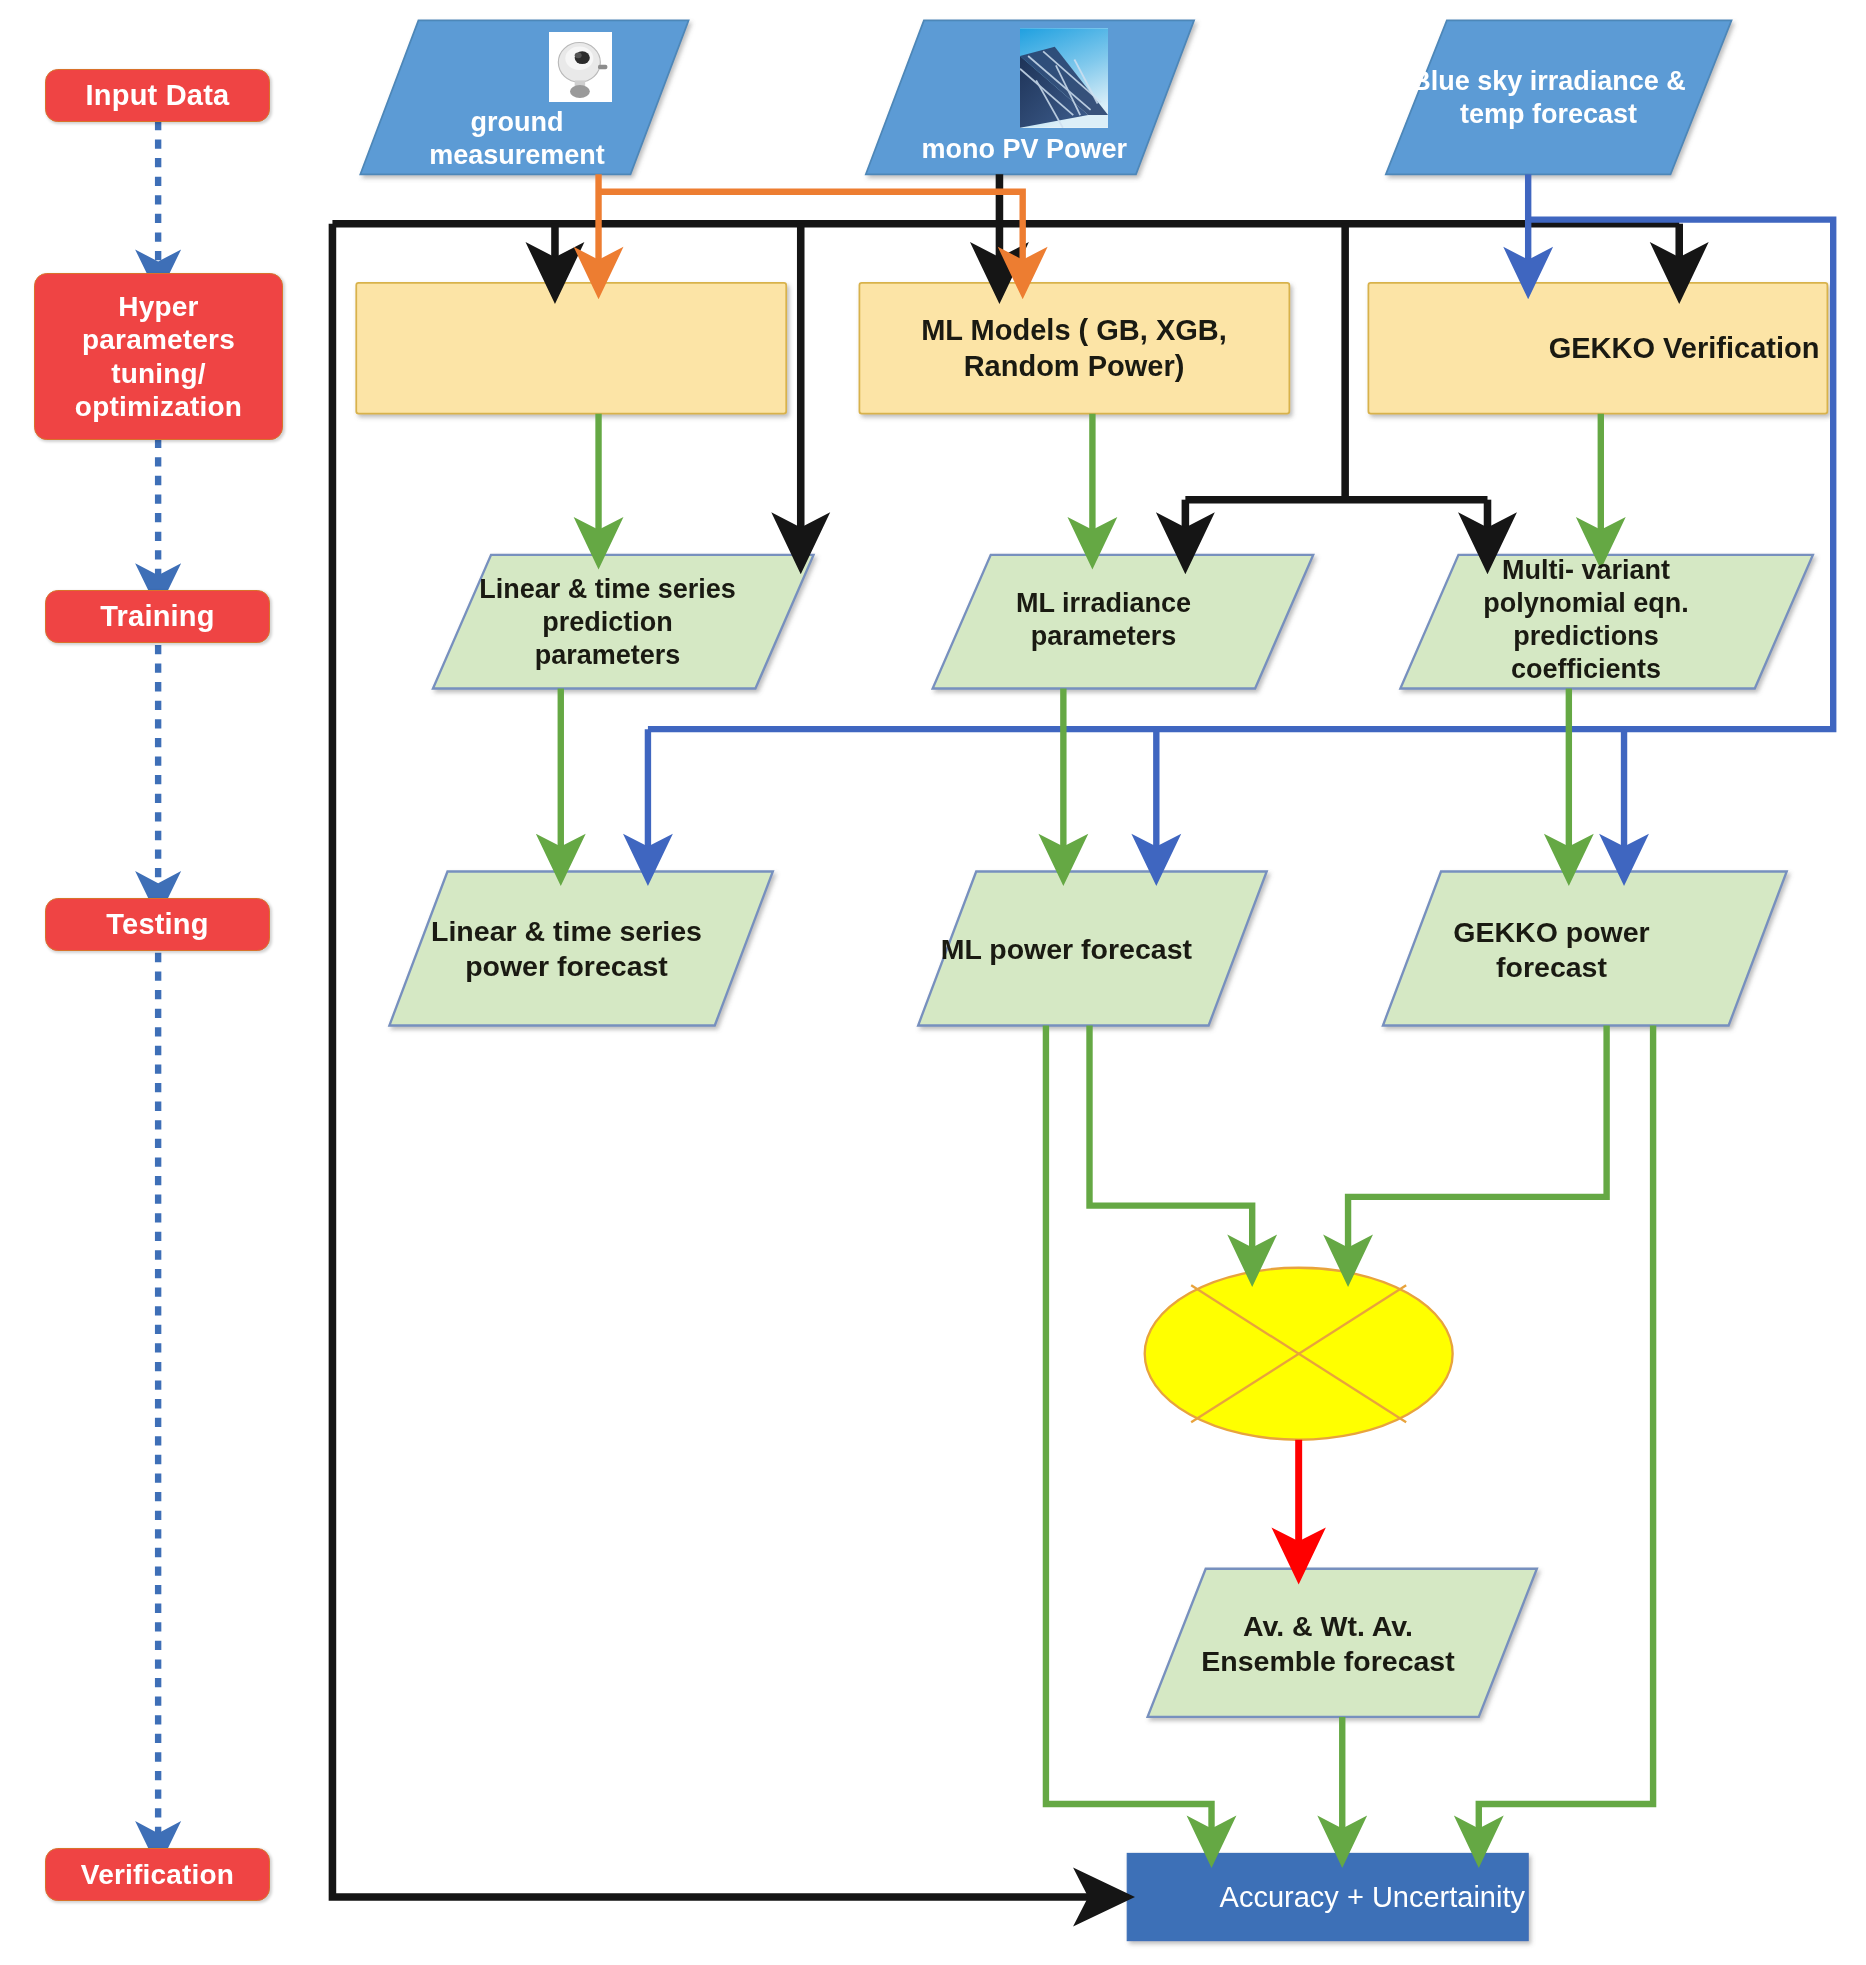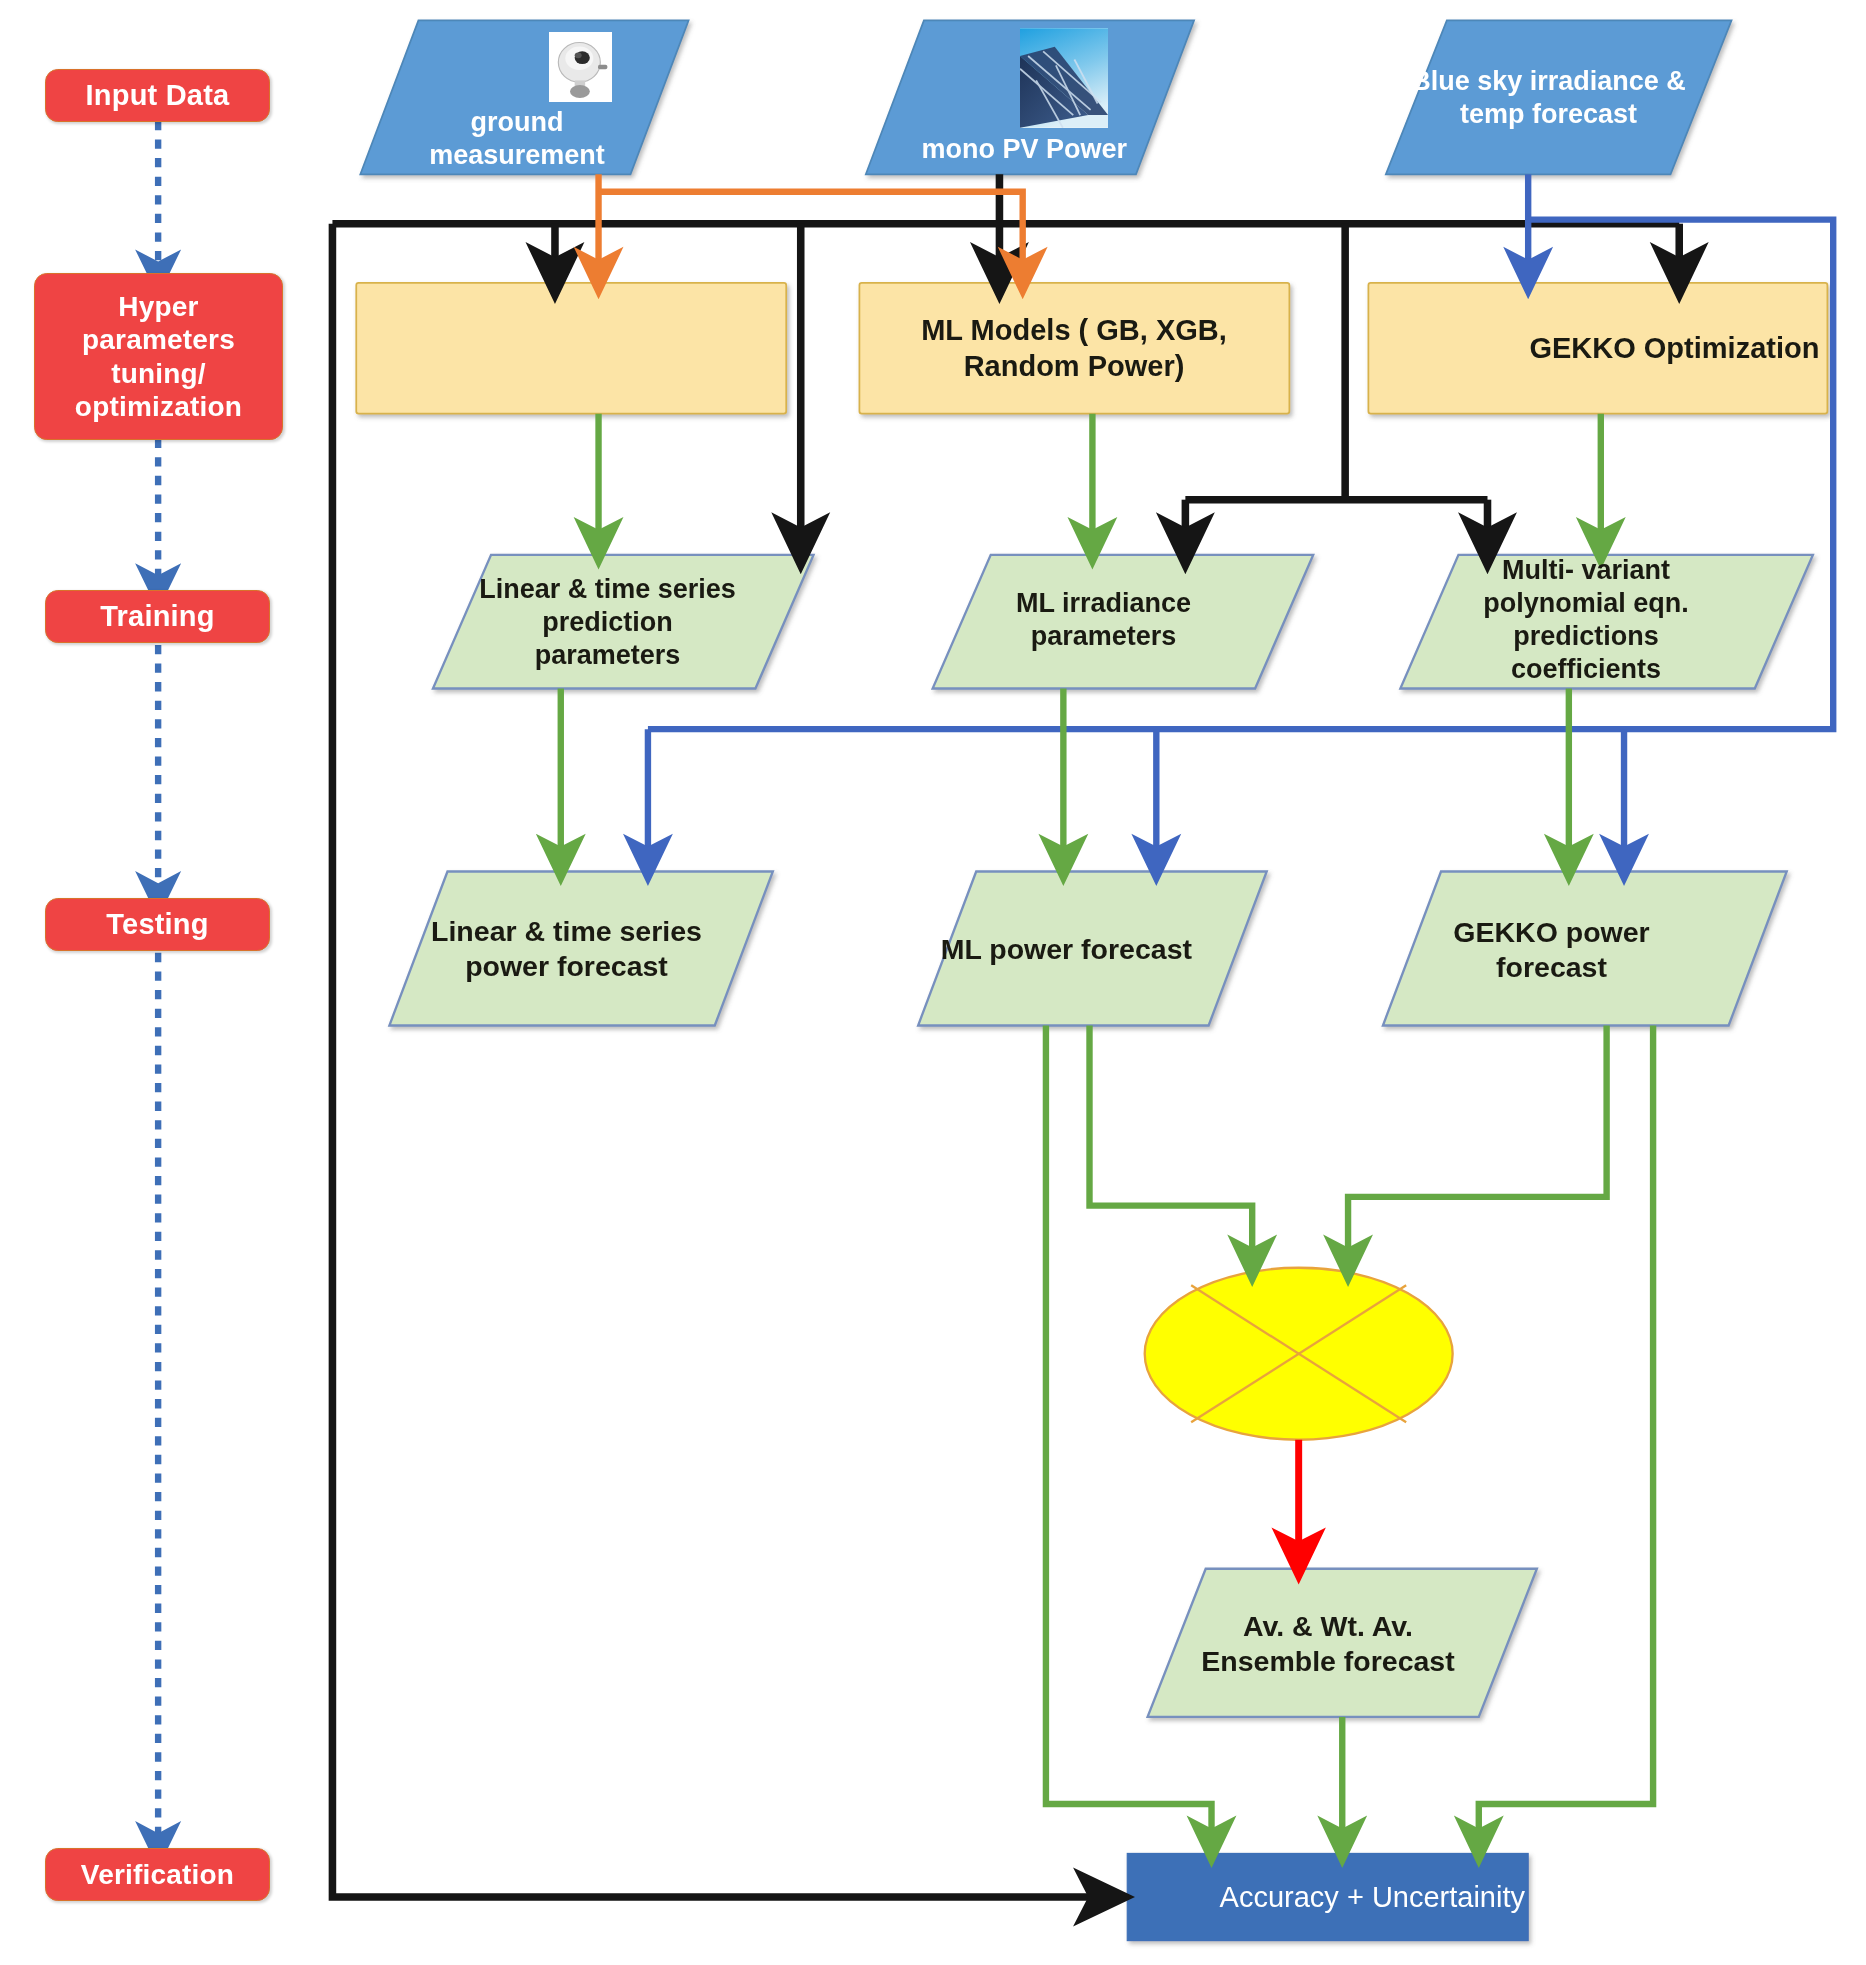--- a/index.html
+++ b/index.html
@@ -223,21 +223,21 @@
     <span>mono PV Power</span>
   </div>
   <div class="node-text nt-blue" style="left:1409px;top:34px;width:279px;height:127px;font-size:27px;">
     <span>Blue sky irradiance &amp; temp forecast</span>
   </div>
 
   <div class="node-text nt-dark" style="left:862px;top:286px;width:424px;height:125px;font-size:29px;padding:0 4.6px;">
     <span>ML Models ( GB, XGB, Random Power)</span>
   </div>
   <div class="node-text nt-dark" style="left:1371px;top:286px;width:453px;height:125px;font-size:29px;padding:0 4.6px;">
-    <span>GEKKO Optimization</span>
+    <span>GEKKO Verification</span>
   </div>
 
   <div class="node-text nt-dark" style="left:468px;top:559px;width:279px;height:127px;font-size:27px;">
     <span>Linear &amp; time series  prediction parameters</span>
   </div>
   <div class="node-text nt-dark" style="left:970px;top:572px;width:267px;height:96px;font-size:27px;">
     <span>ML irradiance parameters</span>
   </div>
   <div class="node-text nt-dark" style="left:427px;top:877px;width:279px;height:144px;font-size:28.5px;">
     <span>Linear &amp; time series  power forecast</span>

